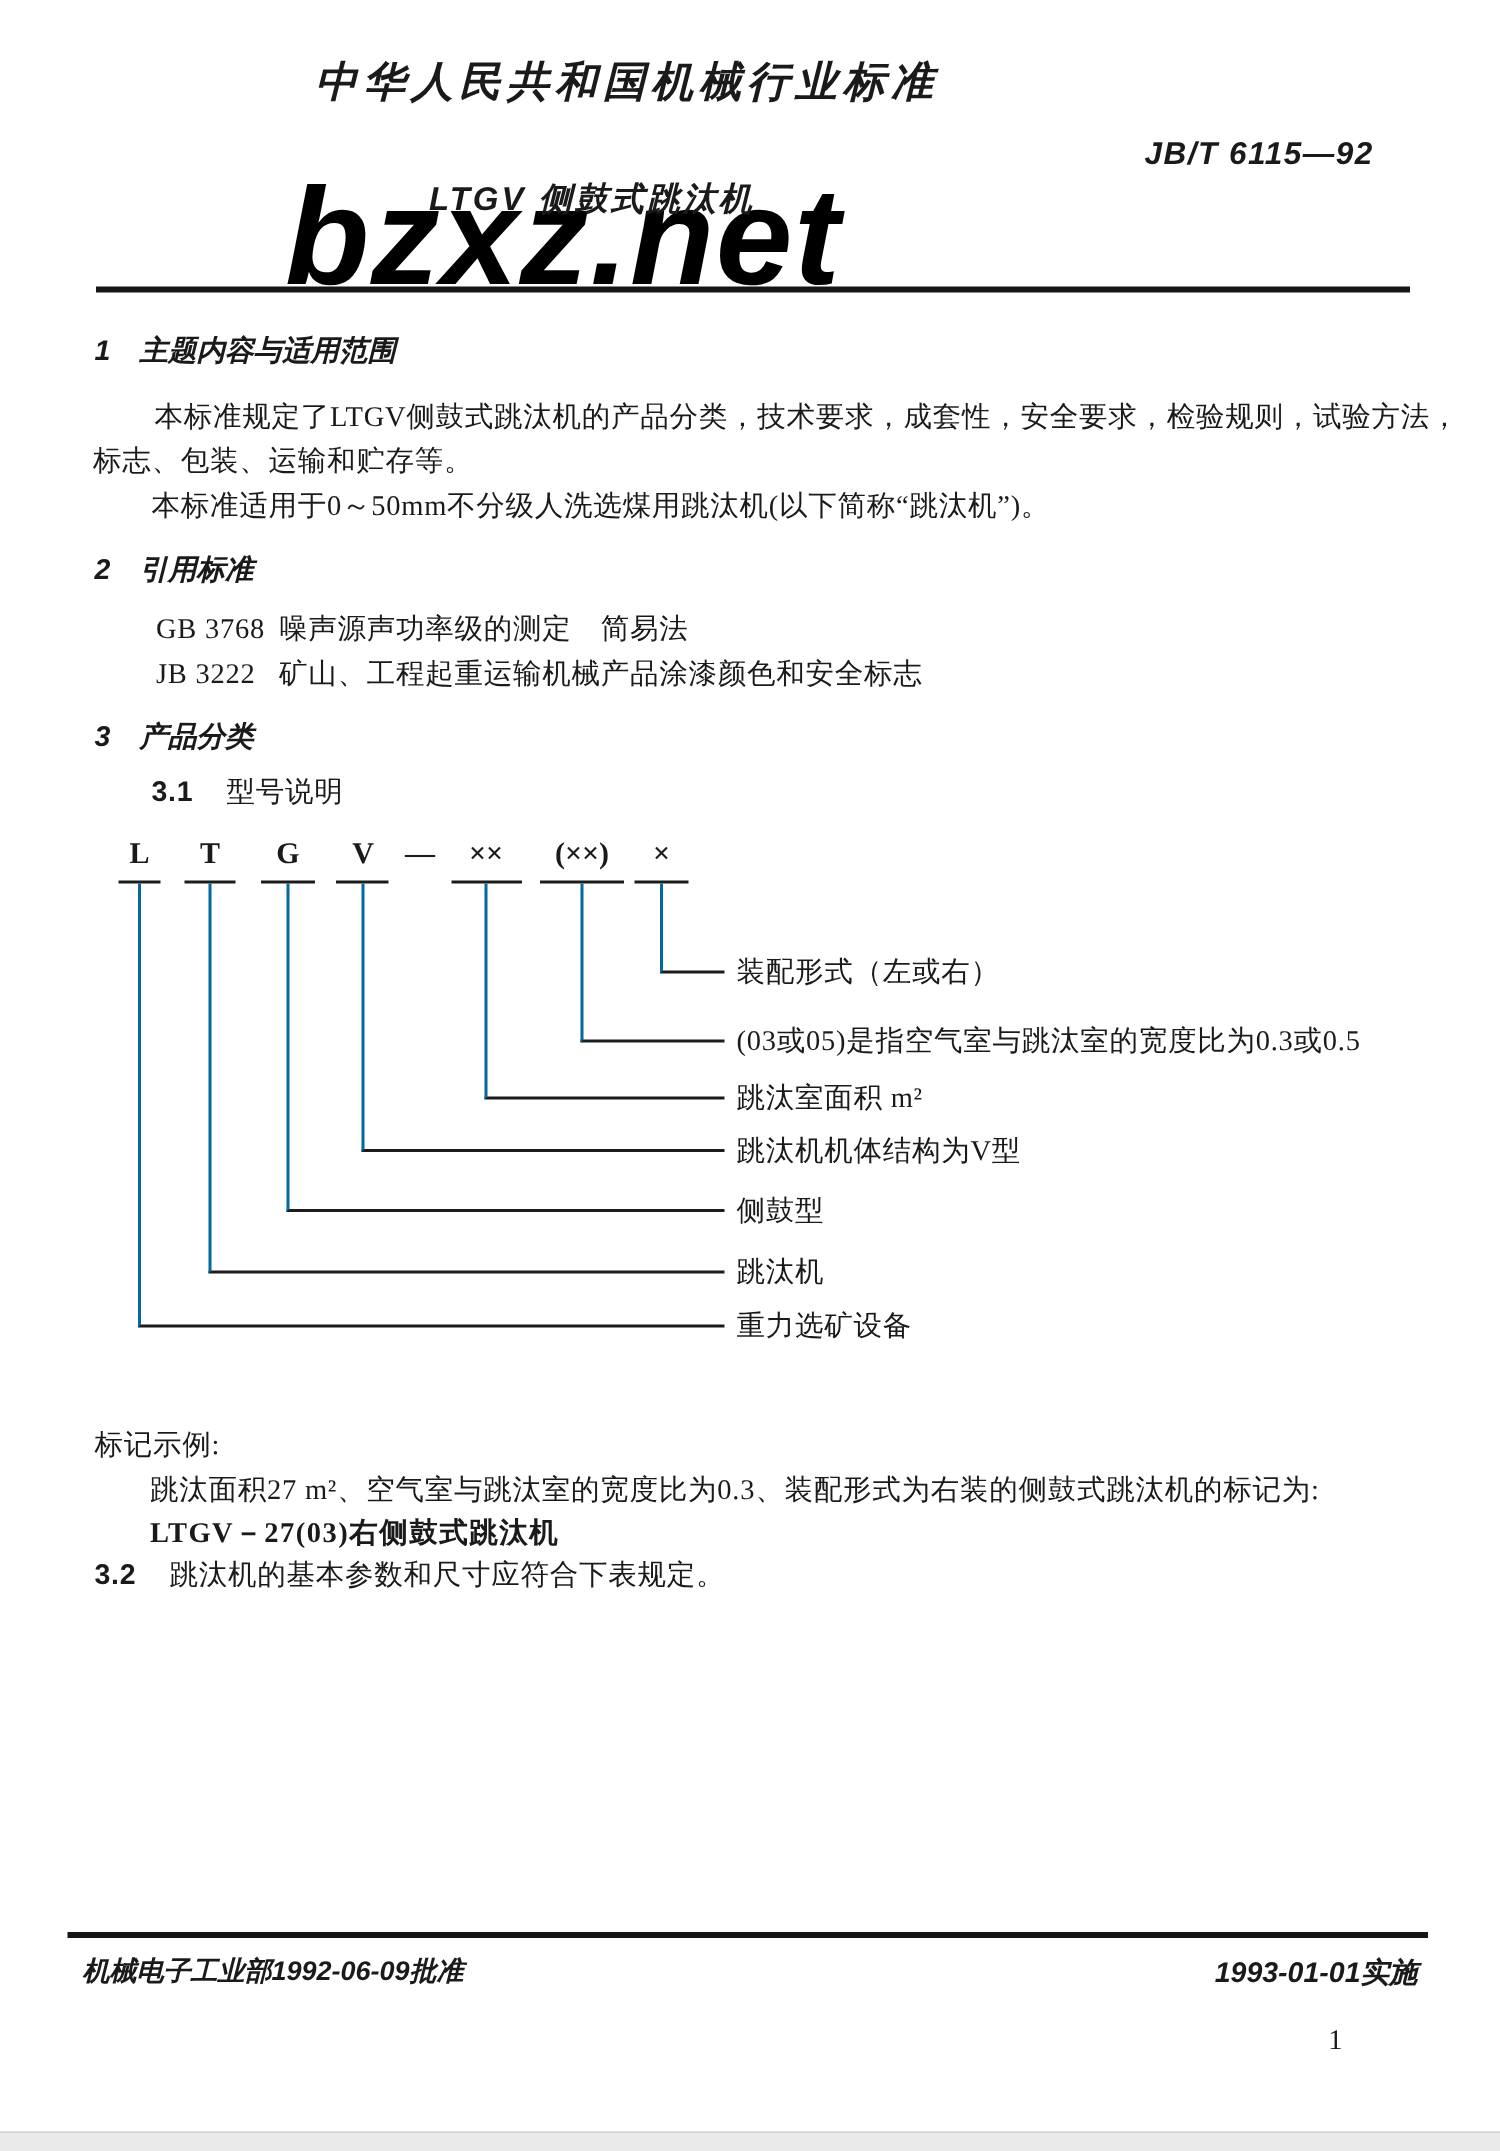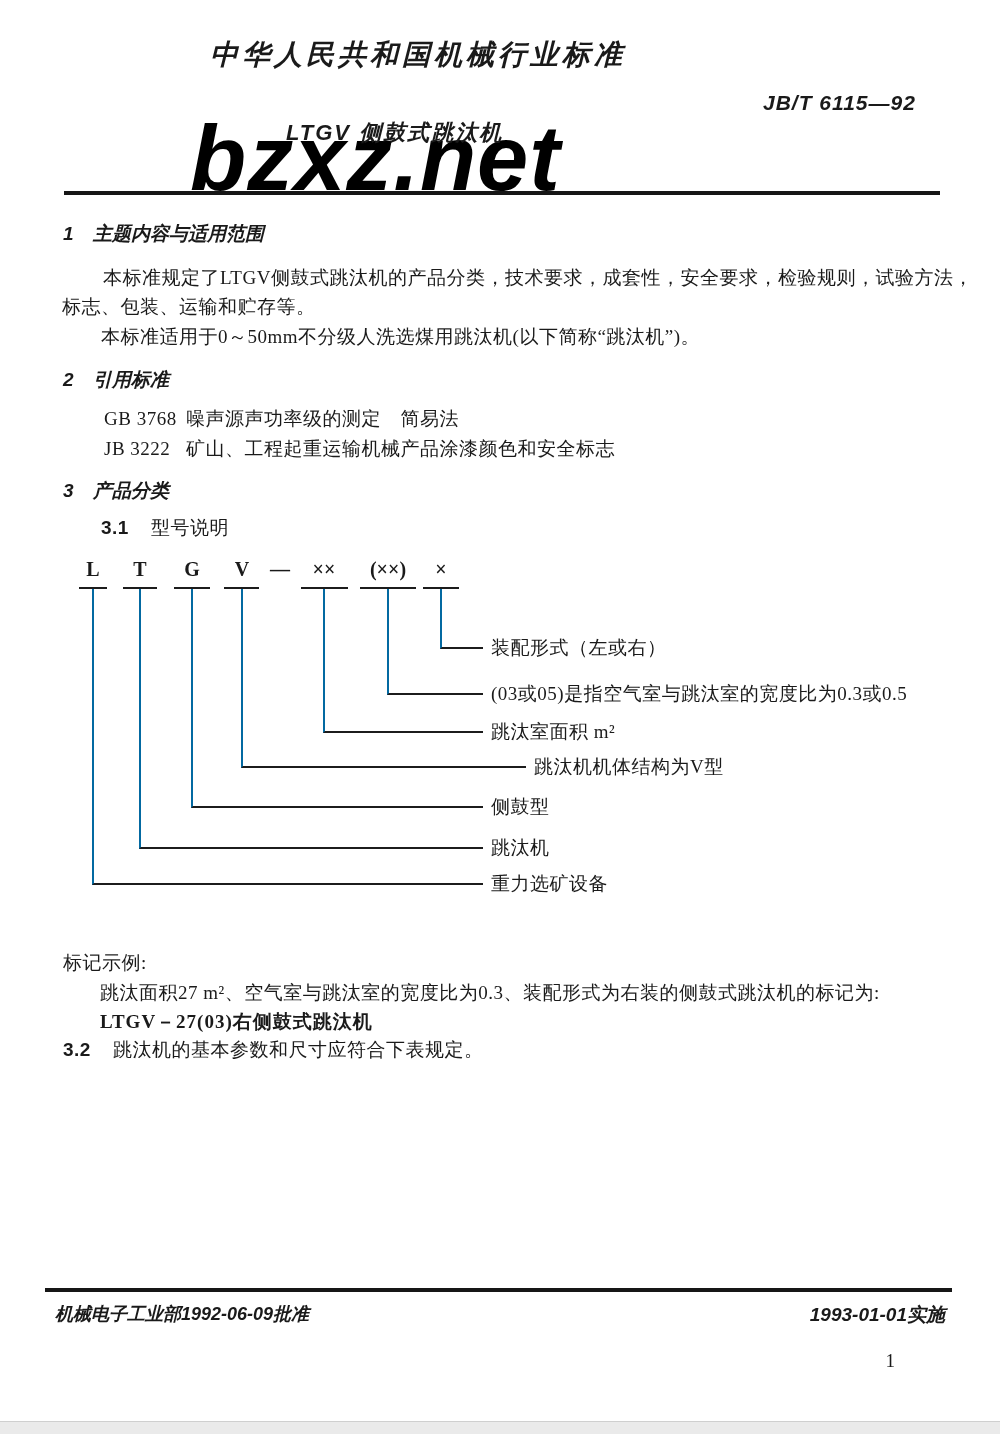--- a/index.html
+++ b/index.html
@@ -60,21 +60,21 @@
     border-bottom:2px solid #1c1c1c;
     top:589px;z-index:1;
   }
   .conn .lbl{
     position:absolute;left:calc(100% + 8px);bottom:-14px;
     font-size:19px;white-space:nowrap;letter-spacing:0.5px;
   }
   .c0{left:440px;width:41px;height:58px;}
   .c1{left:387px;width:94px;height:104px;}
   .c2{left:323px;width:158px;height:142px;}
-  .c3{left:241px;width:240px;height:177px;padding-left:43px;}
+  .c3{left:241px;width:240px;height:177px;}
   .c4{left:191px;width:290px;height:217px;}
   .c5{left:139px;width:342px;height:258px;}
   .c6{left:92px;width:389px;height:294px;}
 
   
   #ex-label{left:63px;top:950px;}
   #ex-line1{left:100px;top:980px;}
   #ex-line2{left:100px;top:1009px;font-weight:600;letter-spacing:1px;}
 
   

